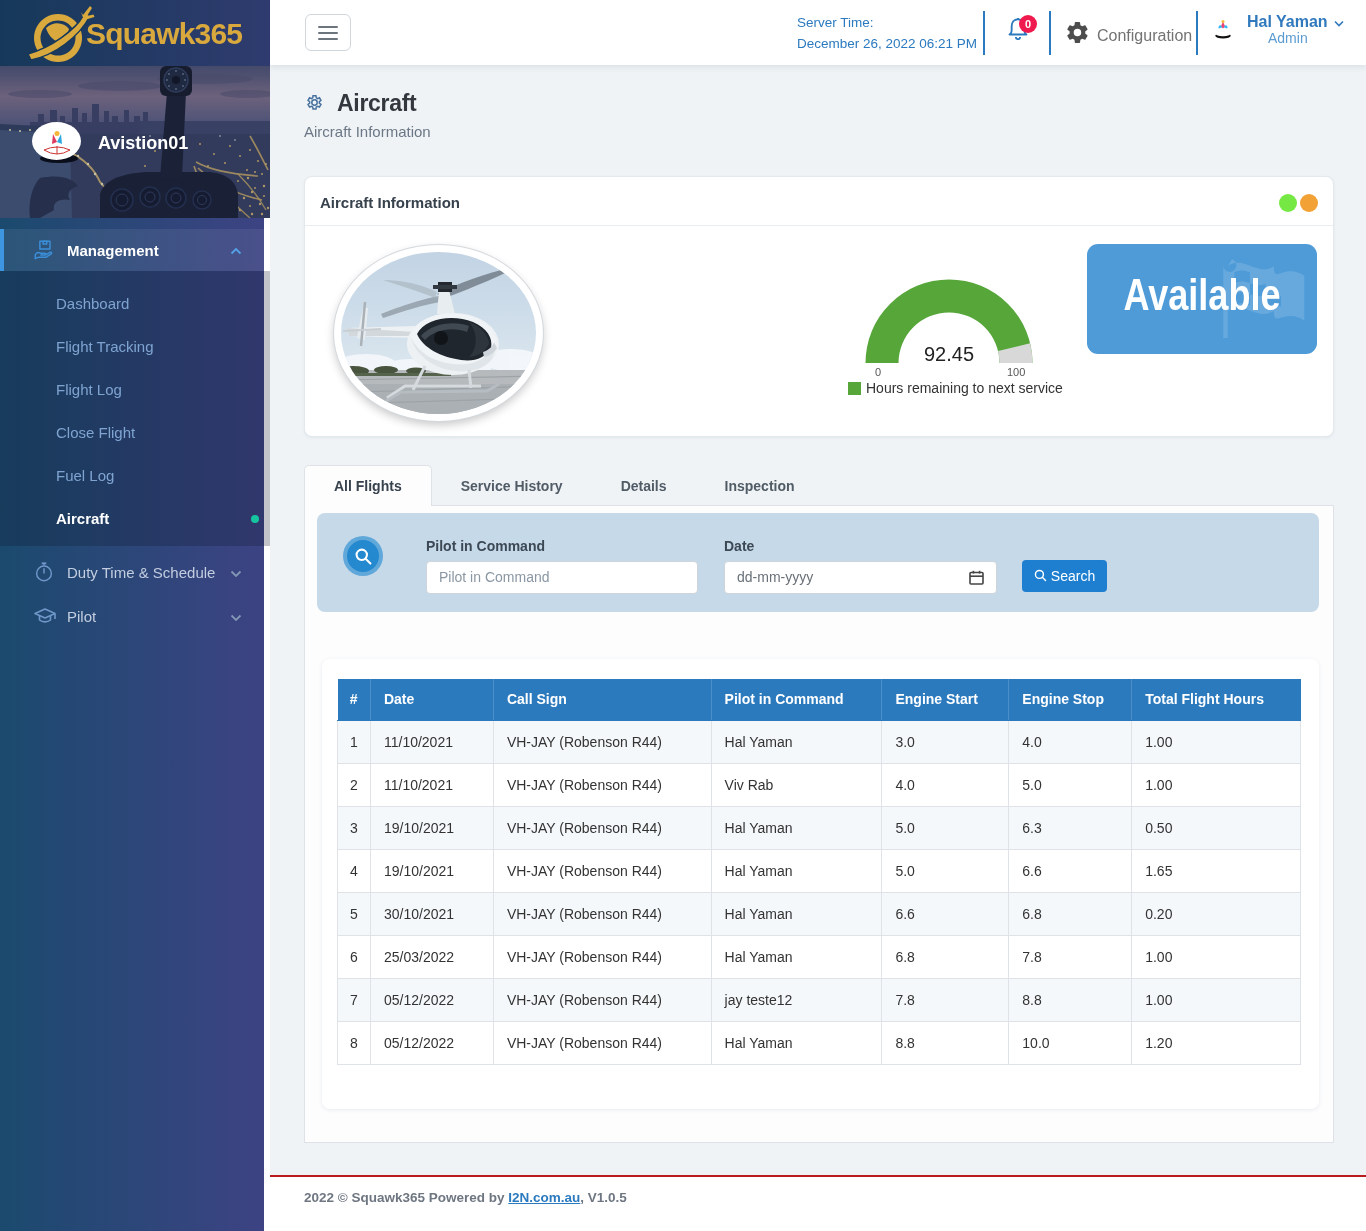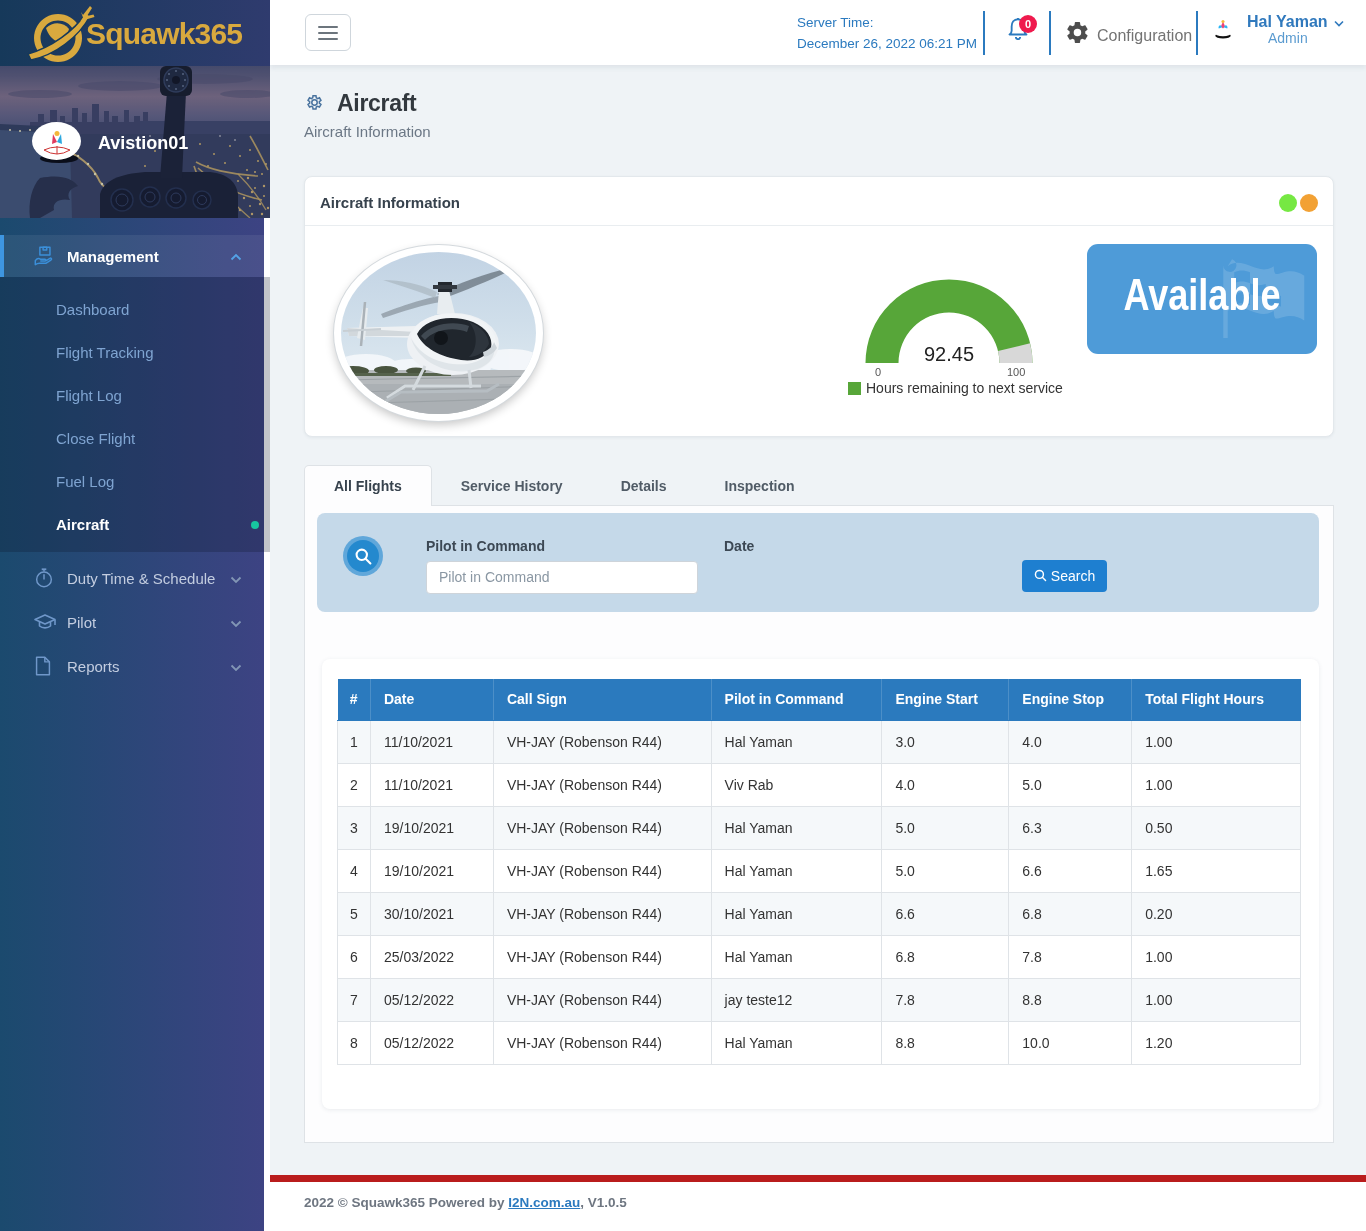--- a/index.html
+++ b/index.html
@@ -66,21 +66,21 @@
 .finput{position:absolute;top:48px;height:33px;background:#fff;border:1px solid #ced4da;border-radius:4px;font-size:14px;color:#8a97a3;line-height:31px;padding-left:12px}
 .sbtn{position:absolute;left:705px;top:47px;width:85px;height:32px;background:#1e7fd0;border-radius:4px;color:#fff;font-size:14px;text-align:center;line-height:32px}
 .tablebox{position:absolute;left:17px;top:153px;width:997px;height:450px;background:#fff;border-radius:8px;box-shadow:0 1px 4px rgba(60,80,100,0.1)}
 table.ft{border-collapse:collapse;position:absolute;left:15px;top:20px;width:964px;font-size:14px;color:#333}
 table.ft th{background:#2b7abe;color:#fff;font-size:14px;font-weight:bold;text-align:left;height:41px;padding:0 0 0 13px;border-right:1px solid #4c8fc8;border-bottom:1px solid #2b7abe}
 table.ft th:last-child{border-right:none}
 table.ft td{height:43px;border:1px solid #dfe3e7;padding:0 0 0 13px}
 table.ft tr.odd td{background:#f5f8fa}
 table.ft td.c,table.ft th.c{text-align:center;padding:0}
 
-.footer{position:absolute;left:270px;top:1175px;width:1096px;height:56px;background:#fff;border-top:7px solid #b91c1c}
+.footer{position:absolute;left:270px;top:1175px;width:1096px;height:56px;background:#fff;border-top:2px solid #b91c1c}
 .footer .in{padding:13px 0 0 34px;font-size:13.5px;font-weight:bold;color:#6e7681}
 .footer a{color:#2b7abf}
 </style>
 </head>
 <body>
 
 <div class="sidebar">
   <div class="logo">
     <svg width="270" height="68" viewBox="0 0 270 68">
       <g fill="#d9a93e">
@@ -246,21 +246,21 @@
       <svg width="34" height="30" viewBox="0 0 34 30" style="position:absolute;left:8px;top:8px">
         <path d="M4 20 Q17 14 30 20 Q17 28 4 20 Z" fill="#fff" stroke="#c33" stroke-width="1"></path>
         <line x1="17" y1="16" x2="17" y2="24" stroke="#c33" stroke-width="1"></line>
         <path d="M13 4 l4 8 -5 2 z" fill="#e03a5e"></path>
         <path d="M21 4 l-4 8 5 2 z" fill="#2da8e0"></path>
         <circle cx="17" cy="3.5" r="2.5" fill="#f4b63a"></circle>
       </svg>
     </div>
   <div class="avatar-name">Avistion01</div>
   <div class="menu">
-    <div class="mi active-parent" style="margin-top:17px">
+    <div class="mi active-parent" style="margin-top:11px">
       <span class="ico"><svg width="22" height="22" viewBox="0 0 24 24" fill="none" stroke="#3b8fd9" stroke-width="1.6" stroke-linejoin="round">
             <rect x="7.5" y="2.5" width="11" height="8.5"></rect>
             <path d="M11 2.5 h4 v3 h-4 z"></path>
             <path d="M2.5 17 c2-2.5 4-2.5 5.5-1.5 h5 c1.5 0 1.5 2 0 2 h-4.5 h5 l5-3 c1.5-.8 2.5 1 1 2 l-5.5 3.5 h-7 c-2 0-3 .5-4.5 1.5 z"></path>
           </svg></span>Management
       <span class="chev"><svg width="12" height="8" viewBox="0 0 12 8">
             <path d="M1.5 6 L6 1.5 L10.5 6" stroke="#53a2e6" stroke-width="1.8" fill="none"></path>
           </svg></span>
     </div>
     <div class="submenu">
@@ -277,26 +277,20 @@
             <line x1="9.5" y1="2.5" x2="14.5" y2="2.5" stroke-width="2"></line>
             <line x1="12" y1="2.5" x2="12" y2="5"></line>
           </svg></span>Duty Time &amp; Schedule<span class="chev"><svg width="12" height="8" viewBox="0 0 12 8">
             <path d="M1.5 2 L6 6.5 L10.5 2" stroke="#8296b5" stroke-width="1.8" fill="none"></path>
           </svg></span></div>
     <div class="mi"><span class="ico"><svg width="24" height="22" viewBox="0 0 24 22" fill="none" stroke="#6f97c9" stroke-width="1.6" stroke-linejoin="round">
             <path d="M12 4 L22 8.5 L12 13 L2 8.5 Z"></path>
             <path d="M6.5 11 v4 c3 2.5 8 2.5 11 0 v-4"></path>
             <path d="M22 9 v5"></path>
           </svg></span>Pilot<span class="chev"><svg width="12" height="8" viewBox="0 0 12 8">
-            <path d="M1.5 2 L6 6.5 L10.5 2" stroke="#8296b5" stroke-width="1.8" fill="none"></path>
-          </svg></span></div>
-    <div class="mi"><span class="ico"><svg width="20" height="22" viewBox="0 0 20 24" fill="none" stroke="#6f97c9" stroke-width="1.6" stroke-linejoin="round">
-            <path d="M3 2.5 h9 l5 5 v14 h-14 z"></path>
-            <path d="M12 2.5 v5 h5"></path>
-          </svg></span>Reports<span class="chev"><svg width="12" height="8" viewBox="0 0 12 8">
             <path d="M1.5 2 L6 6.5 L10.5 2" stroke="#8296b5" stroke-width="1.8" fill="none"></path>
           </svg></span></div>
   </div>
 </div>
 
 <div class="navbar">
   <div class="burger">
       <svg width="22" height="16" viewBox="0 0 22 16">
         <g stroke="#6c757d" stroke-width="2" stroke-linecap="round">
           <line x1="2" y1="2" x2="20" y2="2"></line>
@@ -443,20 +437,28 @@
     <div class="searchpanel">
       <div class="scircle">
           <svg width="19" height="19" viewBox="0 0 22 22" style="position:absolute;left:7px;top:7px">
             <circle cx="9" cy="9" r="6" fill="none" stroke="#fff" stroke-width="2.4"></circle>
             <line x1="13.5" y1="13.5" x2="19" y2="19" stroke="#fff" stroke-width="2.4" stroke-linecap="round"></line>
           </svg>
         </div>
       <div class="flabel" style="left:109px">Pilot in Command</div>
       <div class="finput" style="left:109px;width:272px">Pilot in Command</div>
       <div class="flabel" style="left:407px">Date</div>
+      <div class="finput" style="left:407px;width:273px;color:#697078">dd-mm-yyyy
+        <svg width="15" height="15" viewBox="0 0 15 15" style="position:absolute;right:12px;top:8px">
+            <rect x="1" y="2.5" width="13" height="11.5" rx="1" fill="none" stroke="#444" stroke-width="1.6"></rect>
+            <line x1="1" y1="6.2" x2="14" y2="6.2" stroke="#444" stroke-width="1.6"></line>
+            <line x1="4.4" y1="0.8" x2="4.4" y2="3.5" stroke="#444" stroke-width="1.6"></line>
+            <line x1="10.6" y1="0.8" x2="10.6" y2="3.5" stroke="#444" stroke-width="1.6"></line>
+          </svg>
+      </div>
       <div class="sbtn"><svg width="13" height="13" viewBox="0 0 18 18" style="margin-right:4px;vertical-align:-1px">
             <circle cx="7.5" cy="7.5" r="5.5" fill="none" stroke="#fff" stroke-width="2"></circle>
             <line x1="11.5" y1="11.5" x2="16" y2="16" stroke="#fff" stroke-width="2" stroke-linecap="round"></line>
           </svg>Search</div>
     </div>
     <div class="tablebox">
       <table class="ft">
         <tbody>
             <tr>
               <th class="c" style="width:33px">#</th>

